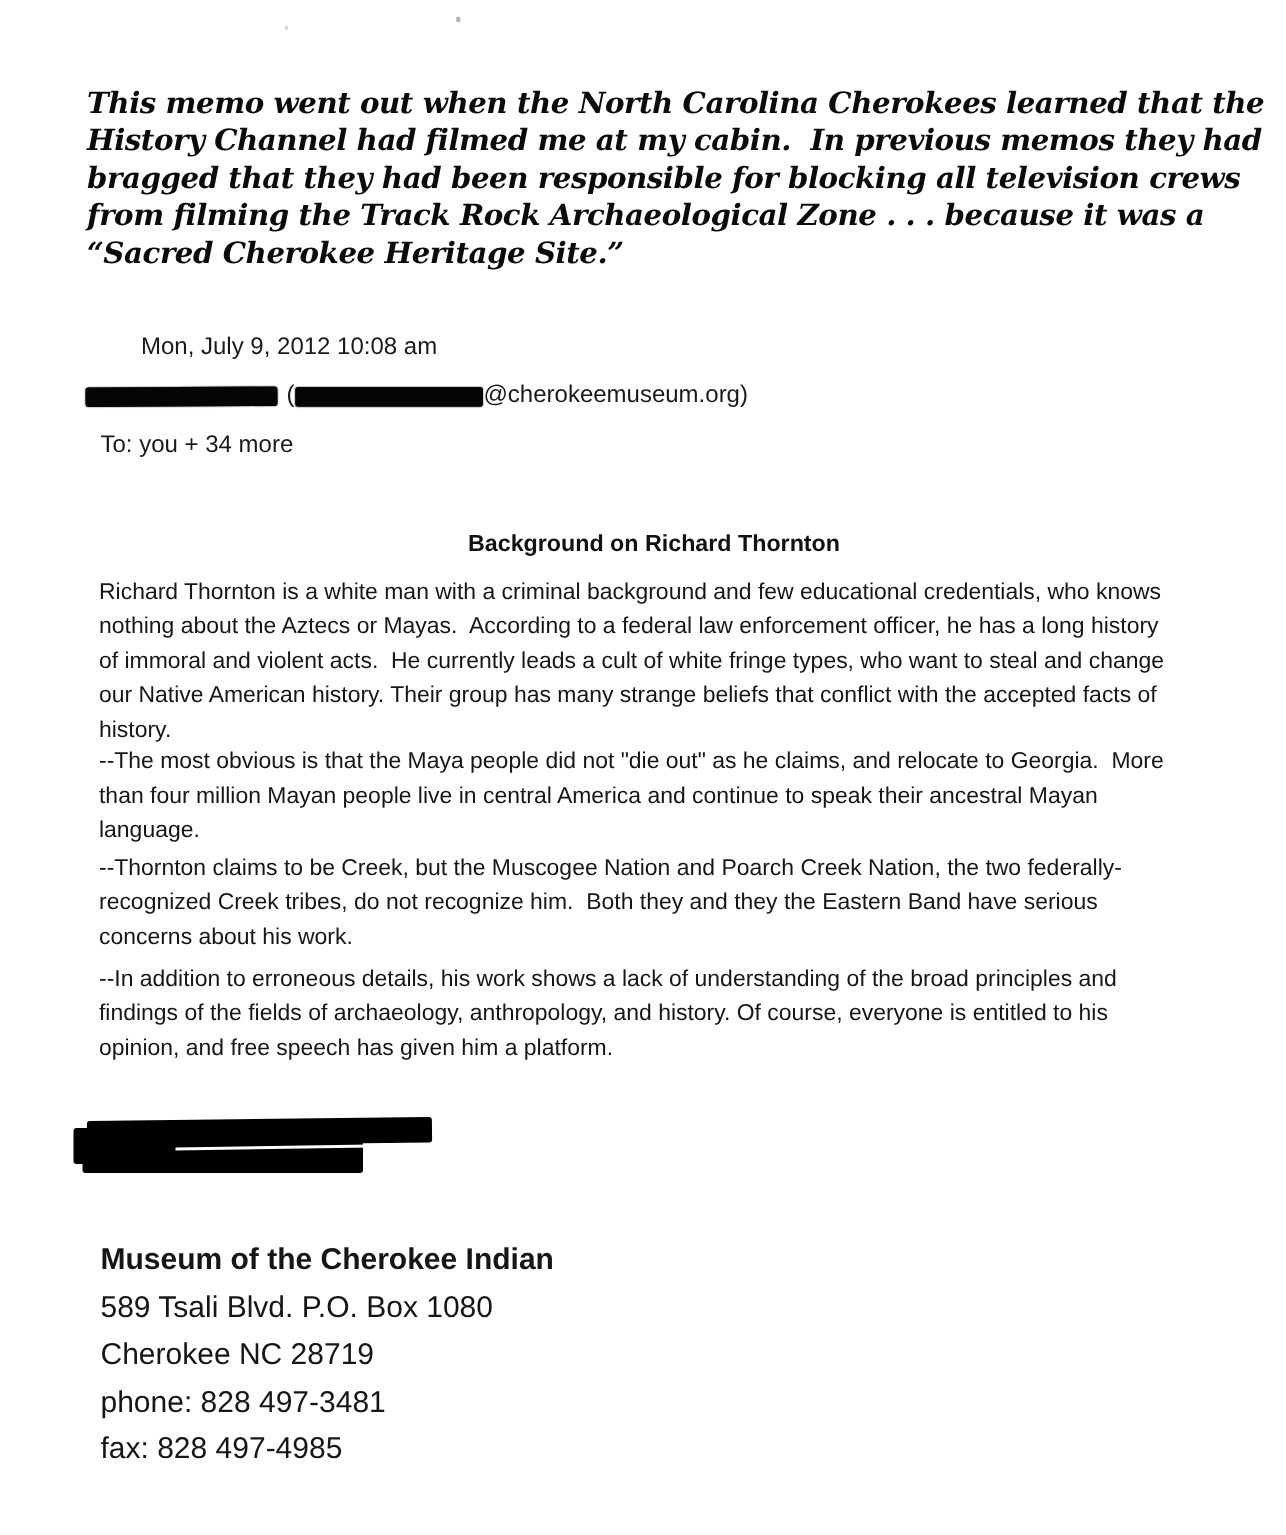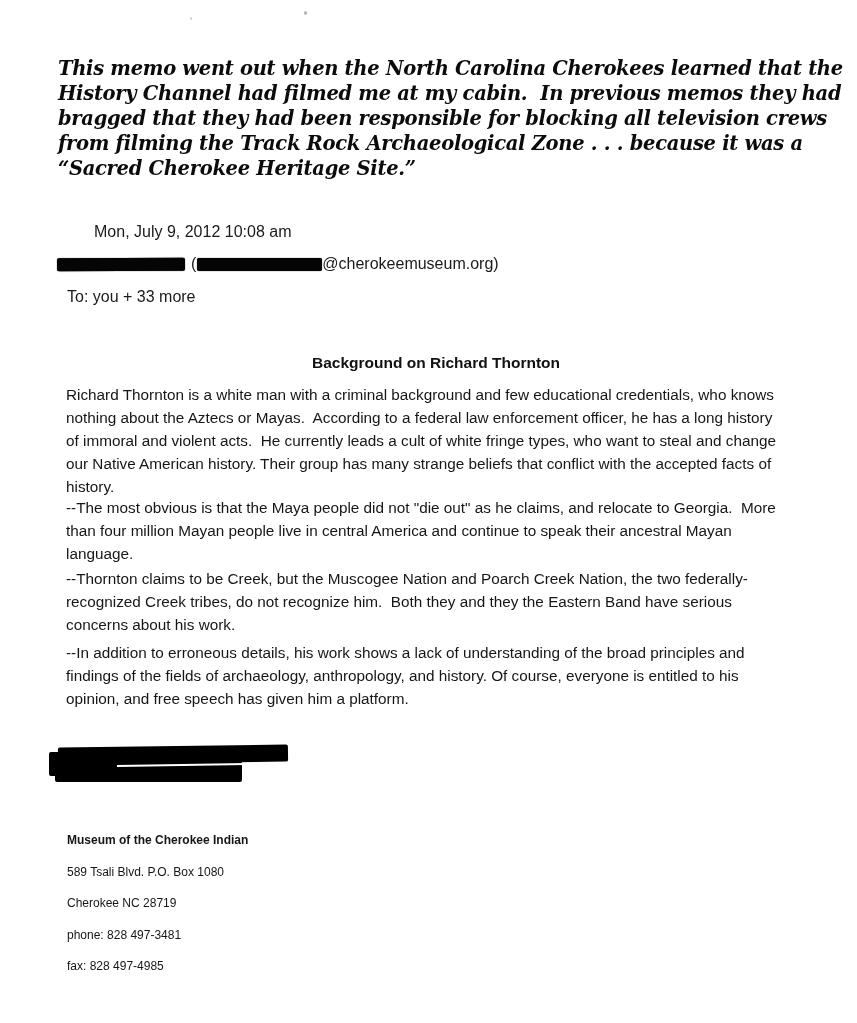--- a/index.html
+++ b/index.html
@@ -43,21 +43,21 @@
   .p1{top:383px;}
   .p2{top:496px;}
   .p3{top:567px;}
   .p4{top:641px;}
   
   .sig{position:absolute;left:55px;top:744px;width:240px;height:44px;}
   .sig-top{position:absolute;left:3px;top:2px;width:230px;height:17px;background:#000;transform:rotate(-0.7deg);border-radius:2px;}
   .sig-bottom{position:absolute;left:0px;top:17px;width:187px;height:21px;background:#000;border-radius:2px;}
   .sig-nub{position:absolute;left:-6px;top:8px;width:12px;height:24px;background:#000;border-radius:2px;}
   .sig-slit{position:absolute;left:62px;top:19.5px;width:130px;height:2px;background:#fff;transform:rotate(-0.9deg);}
-  .contact{position:absolute;left:67px;top:830px;font-size:12px;color:#161616;}
+  .contact{position:absolute;left:67px;top:830px;font-size:20px;color:#161616;}
   .contact .line{line-height:20px;margin-bottom:11.5px;}
   .contact .org{font-weight:700;}
   .speck{position:absolute;border-radius:50%;}
   .speck1{left:304px;top:11px;width:3px;height:4px;background:#b5b5b5;}
   .speck2{left:190px;top:17px;width:2px;height:3px;background:#cfcfcf;}
 </style>
 </head>
 <body>
 
 <div class="page">
@@ -73,21 +73,21 @@
 
   <div class="hdr date-line">Mon, July 9, 2012 10:08 am</div>
 
   <div class="hdr from-line">
     <span class="redact-bar bar-sender"></span>
     <span class="paren">(</span>
     <span class="redact-bar bar-local"></span>
     <span>@cherokeemuseum.org)</span>
   </div>
 
-  <div class="hdr to-line">To: you + 33 more</div>
+  <div class="hdr to-line">To: you + 34 more</div>
 
   <div class="memo-heading">Background on Richard Thornton</div>
 
   <div class="para p1">Richard Thornton is a white man with a criminal background and few educational credentials, who knows
 nothing about the Aztecs or Mayas.  According to a federal law enforcement officer, he has a long history
 of immoral and violent acts.  He currently leads a cult of white fringe types, who want to steal and change
 our Native American history. Their group has many strange beliefs that conflict with the accepted facts of
 history.</div>
   <div class="para p2">--The most obvious is that the Maya people did not "die out" as he claims, and relocate to Georgia.  More
 than four million Mayan people live in central America and continue to speak their ancestral Mayan

